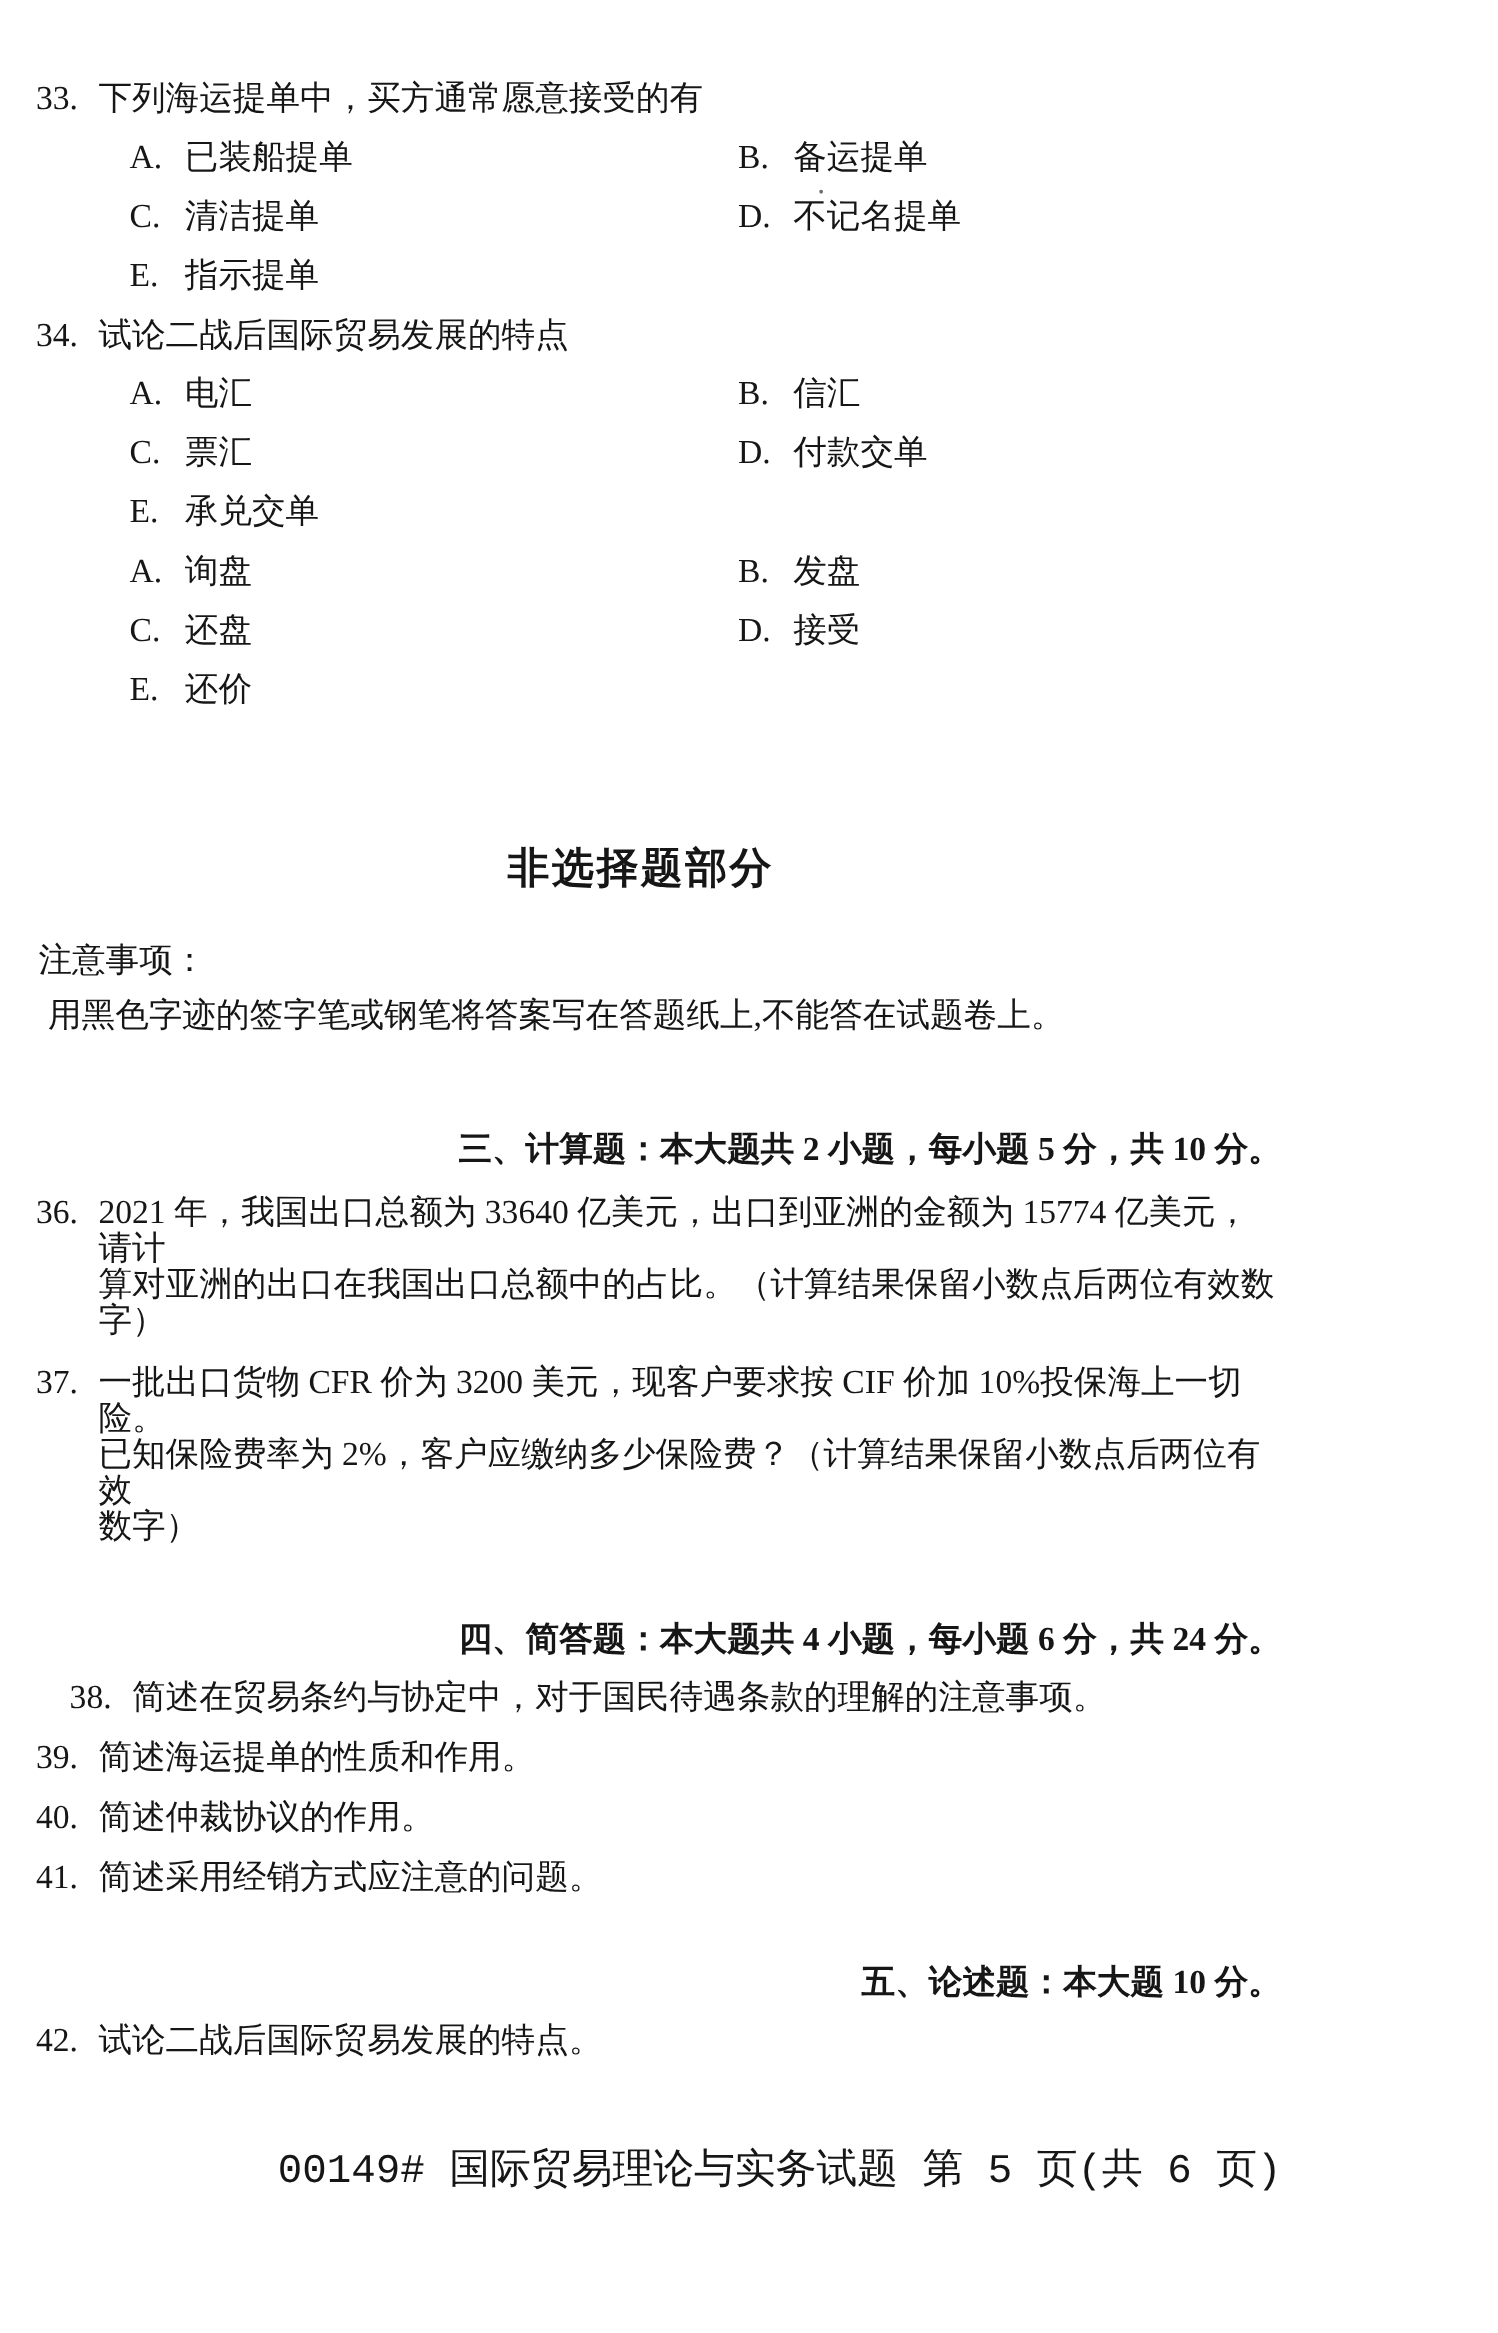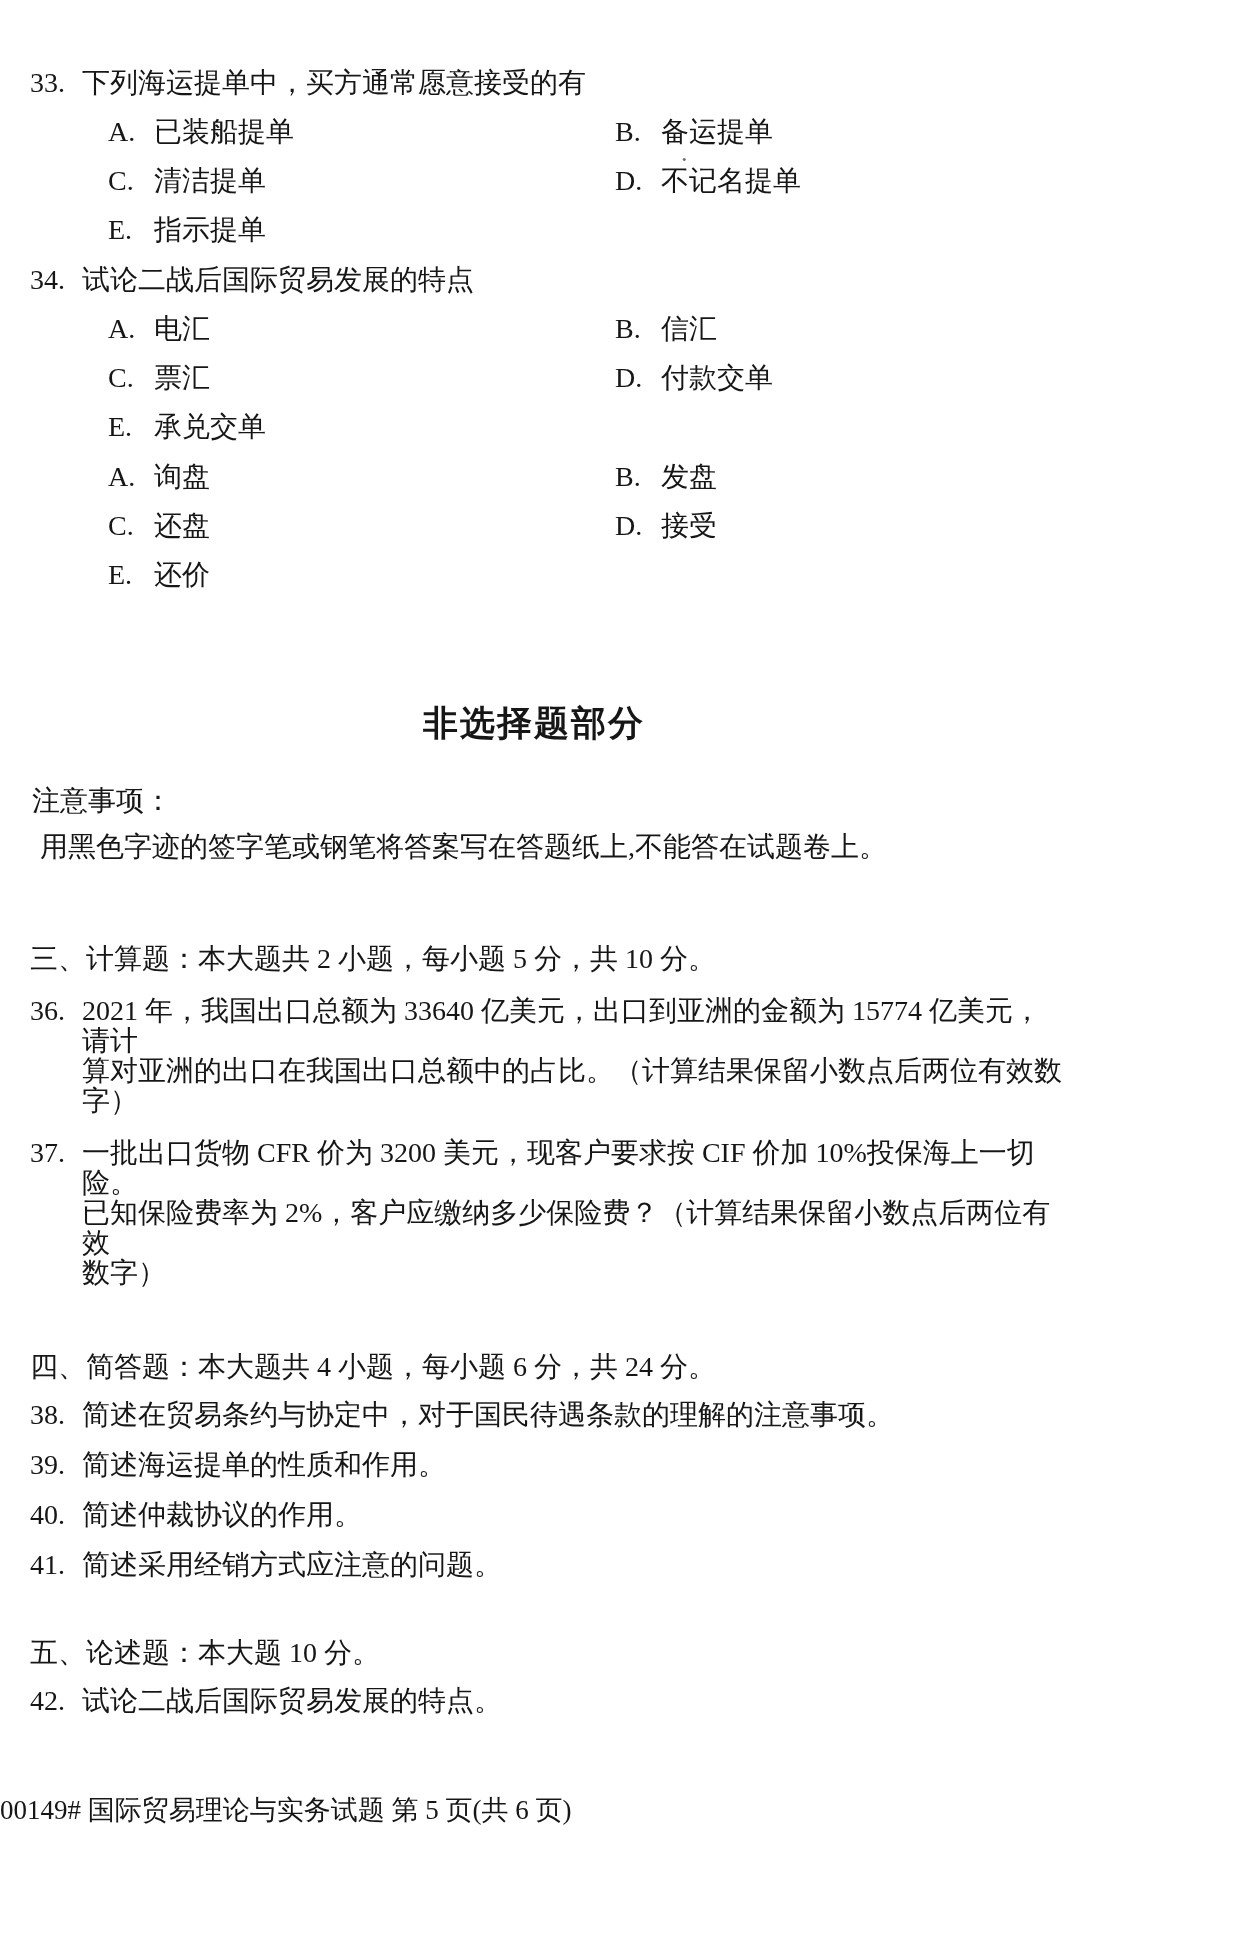--- a/index.html
+++ b/index.html
@@ -34,39 +34,40 @@
     text-align: center;
     font-size: 35px;
     font-weight: bold;
     line-height: 44px;
     letter-spacing: 2px;
   }
   .notes-label { margin-top: 40px; padding-left: 32px; font-weight: normal; line-height: 30px; }
   .notes-body  { margin-top: 16px; padding-left: 40px; line-height: 30px; }
 
   
-  .part-heading { padding-left: 30px; font-weight: normal; line-height: 30px; }
+  .part-heading { padding-left: 30px; font-weight: bold; line-height: 30px; text-align: right; }
   .gap-part3 { margin-top: 82px; }
   .gap-part4 { margin-top: 64px; }
   .gap-part5 { margin-top: 58px; }
 
   .q-item { display: flex; padding-left: 30px; line-height: 30px; margin-top: 22px; }
   .q-item .q-body { flex: 1; }
   .q-bline { line-height: 30px; }
   .q-bline + .q-bline { }
   .part4-list .q-item { margin-top: 20px; }
-  .part4-list .q-item:first-of-type { margin-top: 18px; }
+  .part4-list .q-item:first-of-type { margin-top: 18px; margin-left: 28px; }
   .part5-list .q-item { margin-top: 18px; }
 
   
   .page-footer {
     margin-top: 78px;
-    text-align: left;
-    font-size: 27px;
+    text-align: right;
+    font-size: 34px;
     line-height: 33px;
+    font-family: Liberation Mono, monospace;
   }
 
   
   .stray-dot {
     position: absolute;
     left: 681px;
     top: 138px;
     color: #6d6d6d;
     font-size: 26px;
   }

